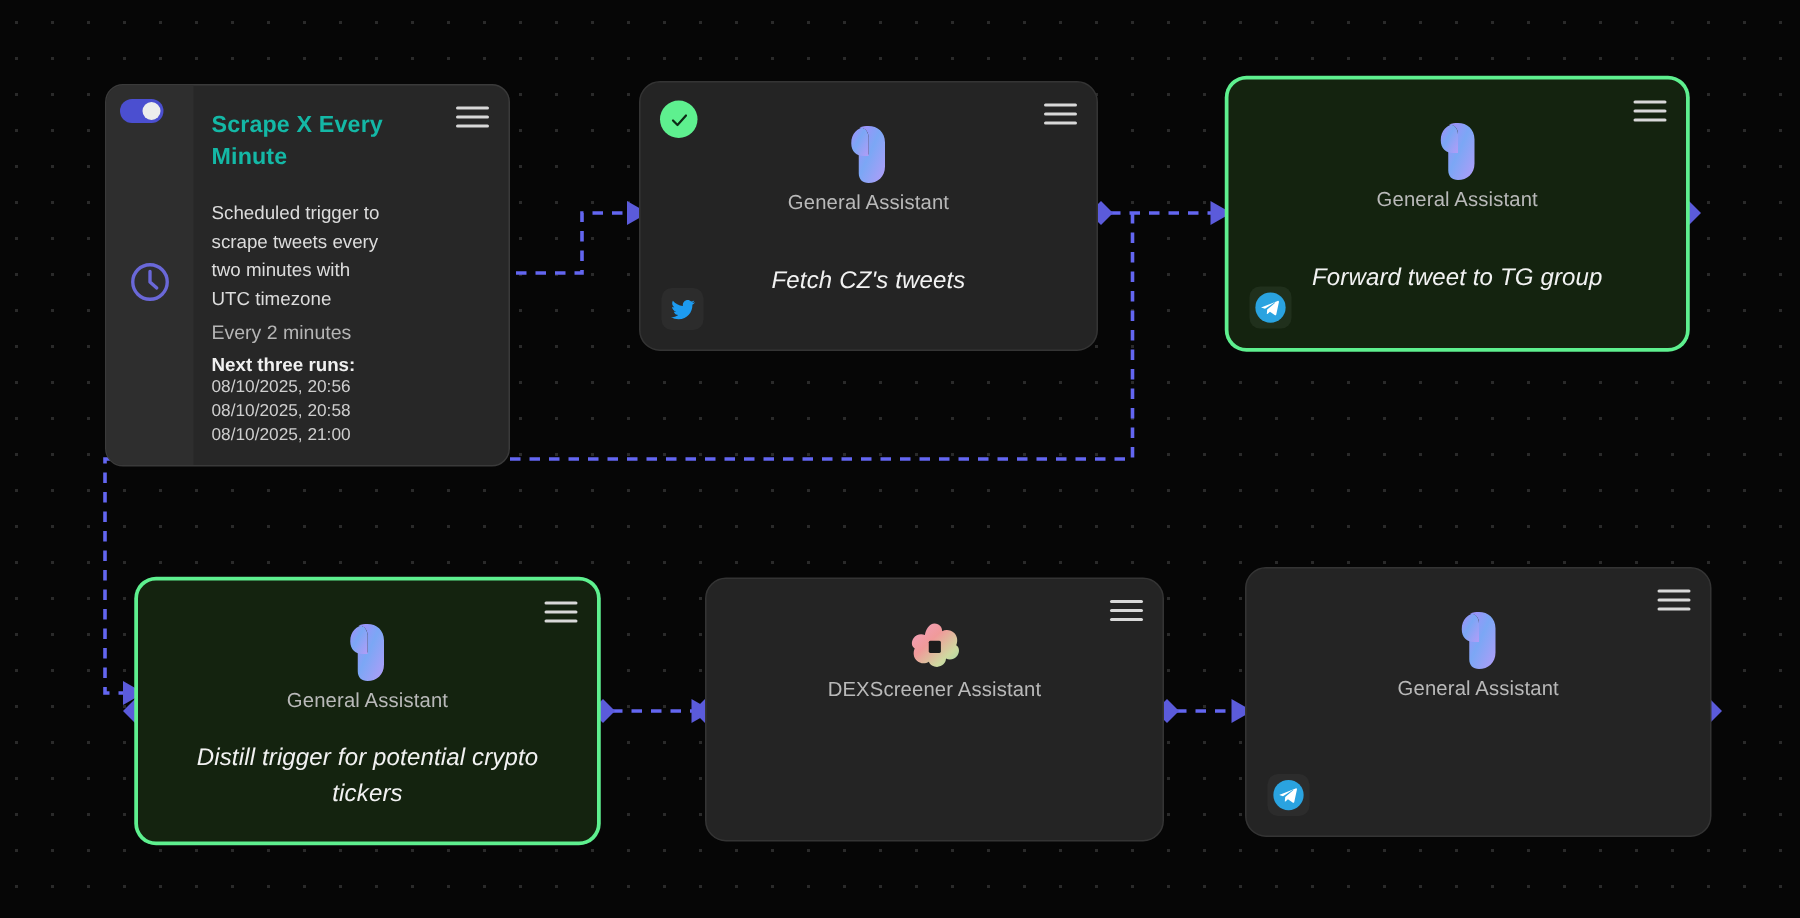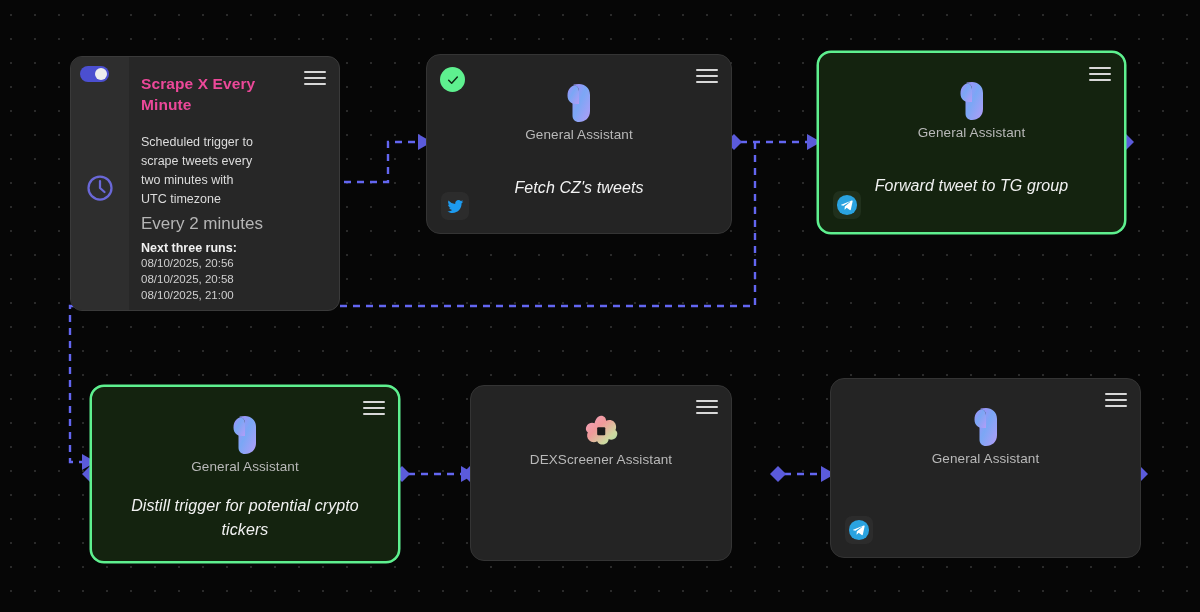--- a/index.html
+++ b/index.html
@@ -175,56 +175,56 @@
     top: 116px;
     width: 30px;
     height: 30px;
   }
   .trigger-body {
     flex: 1;
     padding: 16px 14px 10px 12px;
     min-width: 0;
   }
   .trigger-title {
-    color: #ec4899;
+    color: #14b8a6;
     font-size: 15.5px;
     font-weight: bold;
     line-height: 21px;
     padding-right: 34px;
     letter-spacing: .1px;
   }
   .trigger-desc {
     color: #dcdcdc;
     font-size: 12.5px;
     line-height: 19px;
     margin-top: 18px;
     max-width: 120px;
   }
   .trigger-interval {
     color: #b5b5b5;
-    font-size: 17px;
+    font-size: 13px;
     margin-top: 5px;
   }
   .trigger-runs-label {
     color: #f0f0f0;
     font-size: 12.5px;
     font-weight: bold;
     margin-top: 7px;
   }
   .run-time {
     color: #cfcfcf;
     font-size: 11.5px;
     line-height: 16px;
   }
 
   
   #node-fetch    { left: 426px; top: 54px;  width: 306px; height: 180px; }
   #node-fwd-tweet{ left: 817px; top: 51px;  width: 309px; height: 183px; }
   #node-distill  { left: 90px;  top: 385px; width: 310px; height: 178px; }
-  #node-analyze  { left: 470px; top: 385px; width: 262px; height: 176px; }
+  #node-analyze  { left: 470px; top: 385px; width: 306px; height: 176px; }
   #node-fwd-coin { left: 830px; top: 378px; width: 311px; height: 180px; }
 
   .node-inner {
     padding-top: 28px;
     display: flex;
     flex-direction: column;
     height: 100%;
   }
   .node-head { flex: 0 0 auto; }
   .node-body {

